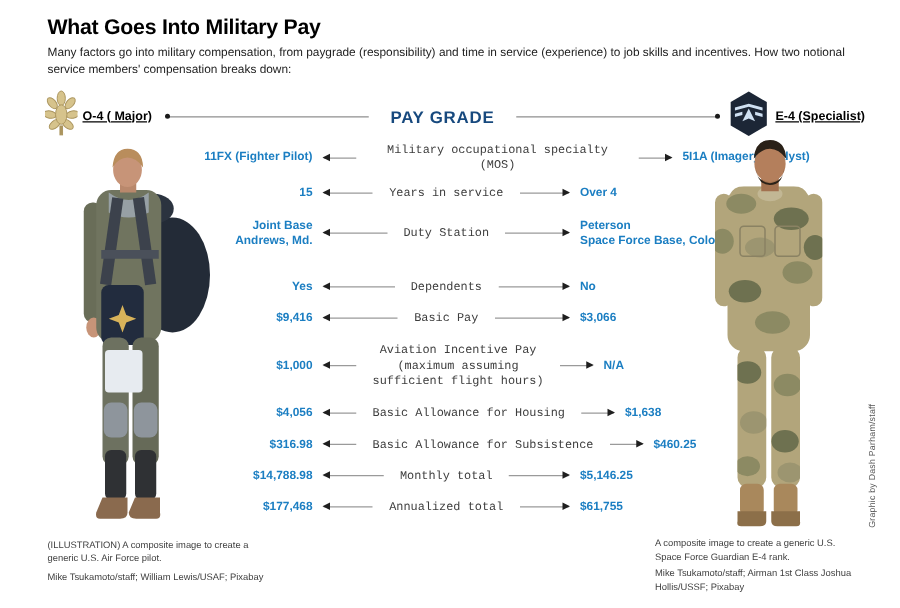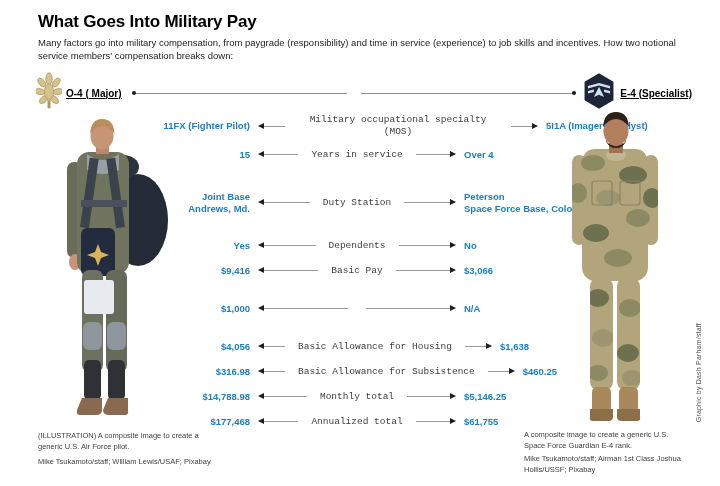--- a/index.html
+++ b/index.html
@@ -19,21 +19,21 @@
   .pg-line{flex:1 1 auto;height:1px;background:#8f8f8f;position:relative;margin:0 7px;}
   .pg-line.dot-left::before,.pg-line.dot-right::after{
     content:"";position:absolute;top:-2px;width:4px;height:4px;border-radius:50%;background:#1a1a1a;}
   .pg-line.dot-left::before{left:-1px;}
   .pg-line.dot-right::after{right:-1px;}
   .pg-center{flex:0 0 auto;font-size:13.5px;font-weight:700;color:#17497e;letter-spacing:0.6px;padding:0 10px;white-space:nowrap;}
 
   
   .rows{position:absolute;left:146px;top:114px;width:442px;display:flex;flex-direction:column;}
   .row{display:flex;align-items:center;min-height:18px;margin-bottom:7px;}
-  .row.tall2{min-height:32px;margin-top:16px;}
+  .row.tall2{min-height:32px;}
   .row.tall3{min-height:44px;}
   .row.gap-top{margin-top:11px;}
   .val{font-size:9.5px;font-weight:700;color:#1b7ec2;white-space:pre-line;line-height:1.25;}
   .val.left{flex:0 0 104px;text-align:right;}
   .val.right{flex:0 0 124px;text-align:left;}
   .lbl{flex:0 0 auto;max-width:200px;text-align:center;font-size:9.5px;color:#3d3d3d;white-space:pre-line;line-height:1.3;padding:0 4px;font-family:Liberation Mono, monospace;}
   .arrow{flex:1 1 auto;height:1px;background:#9a9a9a;position:relative;margin:0 9px;min-width:26px;}
   .arrow.to-left::before{content:"";position:absolute;left:-1px;top:-3px;
     border-right:6px solid #1f1f1f;border-top:3px solid transparent;border-bottom:3px solid transparent;}
   .arrow.to-right::after{content:"";position:absolute;right:-1px;top:-3px;
@@ -73,20 +73,21 @@
           <ellipse cx="34" cy="30" rx="4.5" ry="8" transform="rotate(80 34 30)"></ellipse>
           <ellipse cx="12" cy="42" rx="4.5" ry="8" transform="rotate(-130 12 42)"></ellipse>
           <ellipse cx="28" cy="42" rx="4.5" ry="8" transform="rotate(130 28 42)"></ellipse>
           <ellipse cx="20" cy="30" rx="7" ry="12"></ellipse>
           <rect x="18.4" y="44" width="3.2" height="11" fill="#ab955e"></rect>
         </g>
       </svg>
     </span>
     <span class="pg-label">O-4 ( Major)</span>
     <span class="pg-line dot-left"></span>
+    <span class="pg-center">PAY GRADE</span>
     <span class="pg-line dot-right"></span>
     <span class="pg-icon">
       <svg width="34" height="40" viewBox="0 0 40 44">
         <polygon points="20,1 37,11 37,33 20,43 3,33 3,11" fill="#1c2636"></polygon>
         <path d="M7 16 L20 12.5 L33 16 L33 19 L20 15.5 L7 19 Z" fill="#cfe0f2"></path>
         <path d="M7 22 L14 20.2 L14 23.2 L7 25 Z" fill="#cfe0f2"></path>
         <path d="M33 22 L26 20.2 L26 23.2 L33 25 Z" fill="#cfe0f2"></path>
         <path d="M20 17 L26 29 L20 26.5 L14 29 Z" fill="#cfe0f2"></path>
       </svg>
     </span>
@@ -127,20 +128,23 @@
     <div class="row">
       <span class="val left">$9,416</span>
       <span class="arrow to-left"></span>
       <span class="lbl">Basic Pay</span>
       <span class="arrow to-right"></span>
       <span class="val right">$3,066</span>
     </div>
     <div class="row tall3">
       <span class="val left">$1,000</span>
       <span class="arrow to-left"></span>
+      <span class="lbl">Aviation Incentive Pay
+(maximum assuming
+sufficient flight hours)</span>
       <span class="arrow to-right"></span>
       <span class="val right">N/A</span>
     </div>
     <div class="row">
       <span class="val left">$4,056</span>
       <span class="arrow to-left"></span>
       <span class="lbl">Basic Allowance for Housing</span>
       <span class="arrow to-right"></span>
       <span class="val right">$1,638</span>
     </div>

